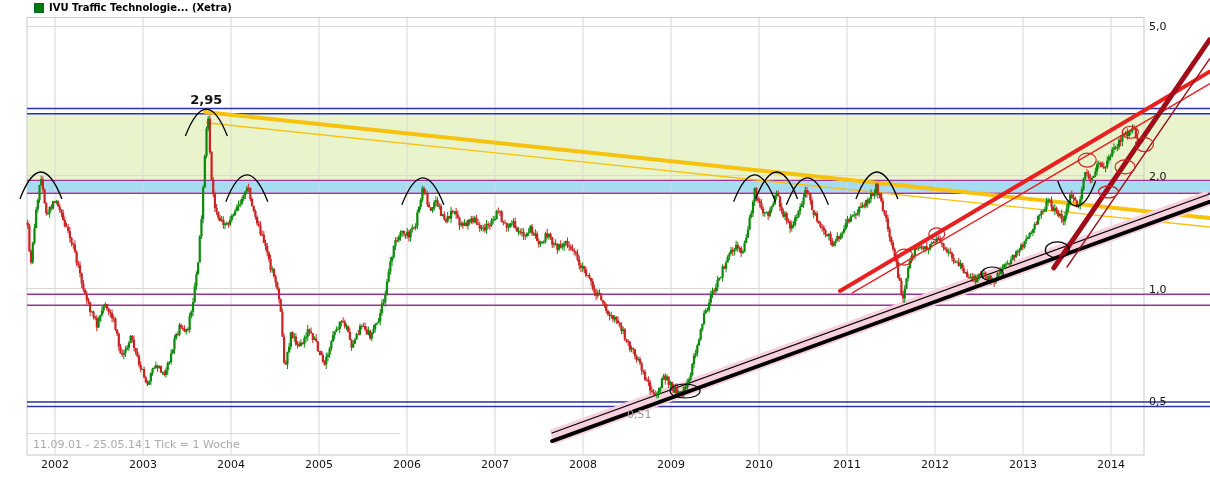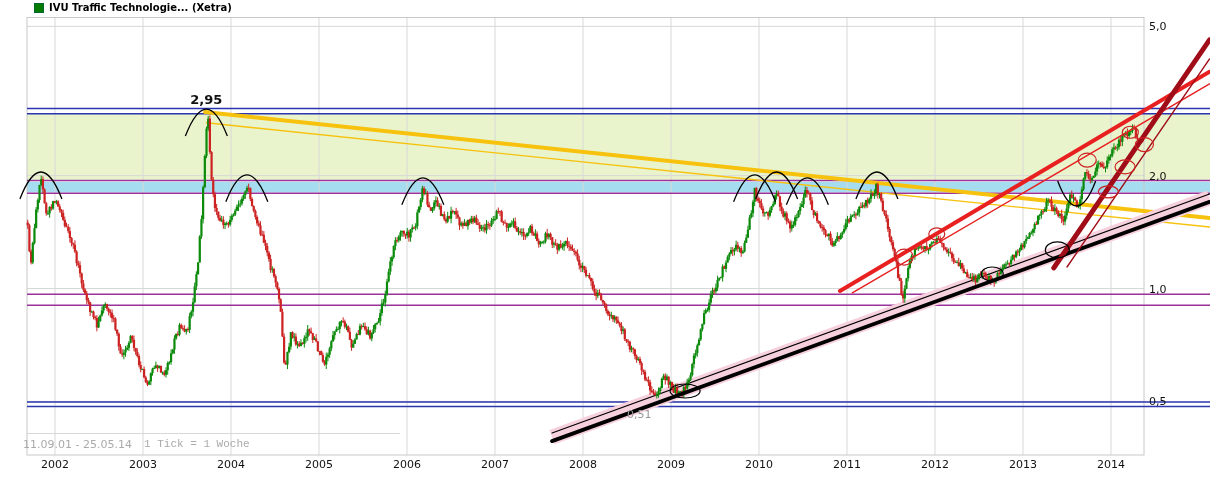--- a/index.html
+++ b/index.html
@@ -2,22 +2,22 @@
 <html><head>
 <meta charset="utf-8">
 <style>
   html,body{margin:0;padding:0;background:#ffffff;}
   .screen{position:relative;width:1210px;height:487px;background:#ffffff;overflow:hidden;
           font-family:"DejaVu Sans","Liberation Sans",sans-serif;}
   .title-row{position:absolute;left:34px;top:2px;display:flex;align-items:center;gap:5px;}
   .title-square{width:10px;height:10px;background:#007d00;border:1px solid #063;box-sizing:border-box;}
   .title-text{font-size:10px;font-weight:bold;color:#000;white-space:nowrap;}
   .footer-text{position:absolute;top:438px;font-size:11px;color:#aaaaaa;white-space:nowrap;}
-  #f-range{left:23px;}
-  #f-tick{left:144px;font-family:Liberation Mono, monospace;}
+  #f-range{left:33px;}
+  #f-tick{left:144px;}
   svg{position:absolute;left:0;top:0;}
   text{font-family:"DejaVu Sans","Liberation Sans",sans-serif;}
 </style>
 </head>
 <body>
 
 <div class="screen">
   <svg id="chart-svg" width="1210" height="487">
       <g>
         <rect x="27" y="113.98143070684313" width="1183" height="65.75559003221264" fill="#e9f4cd"></rect>

